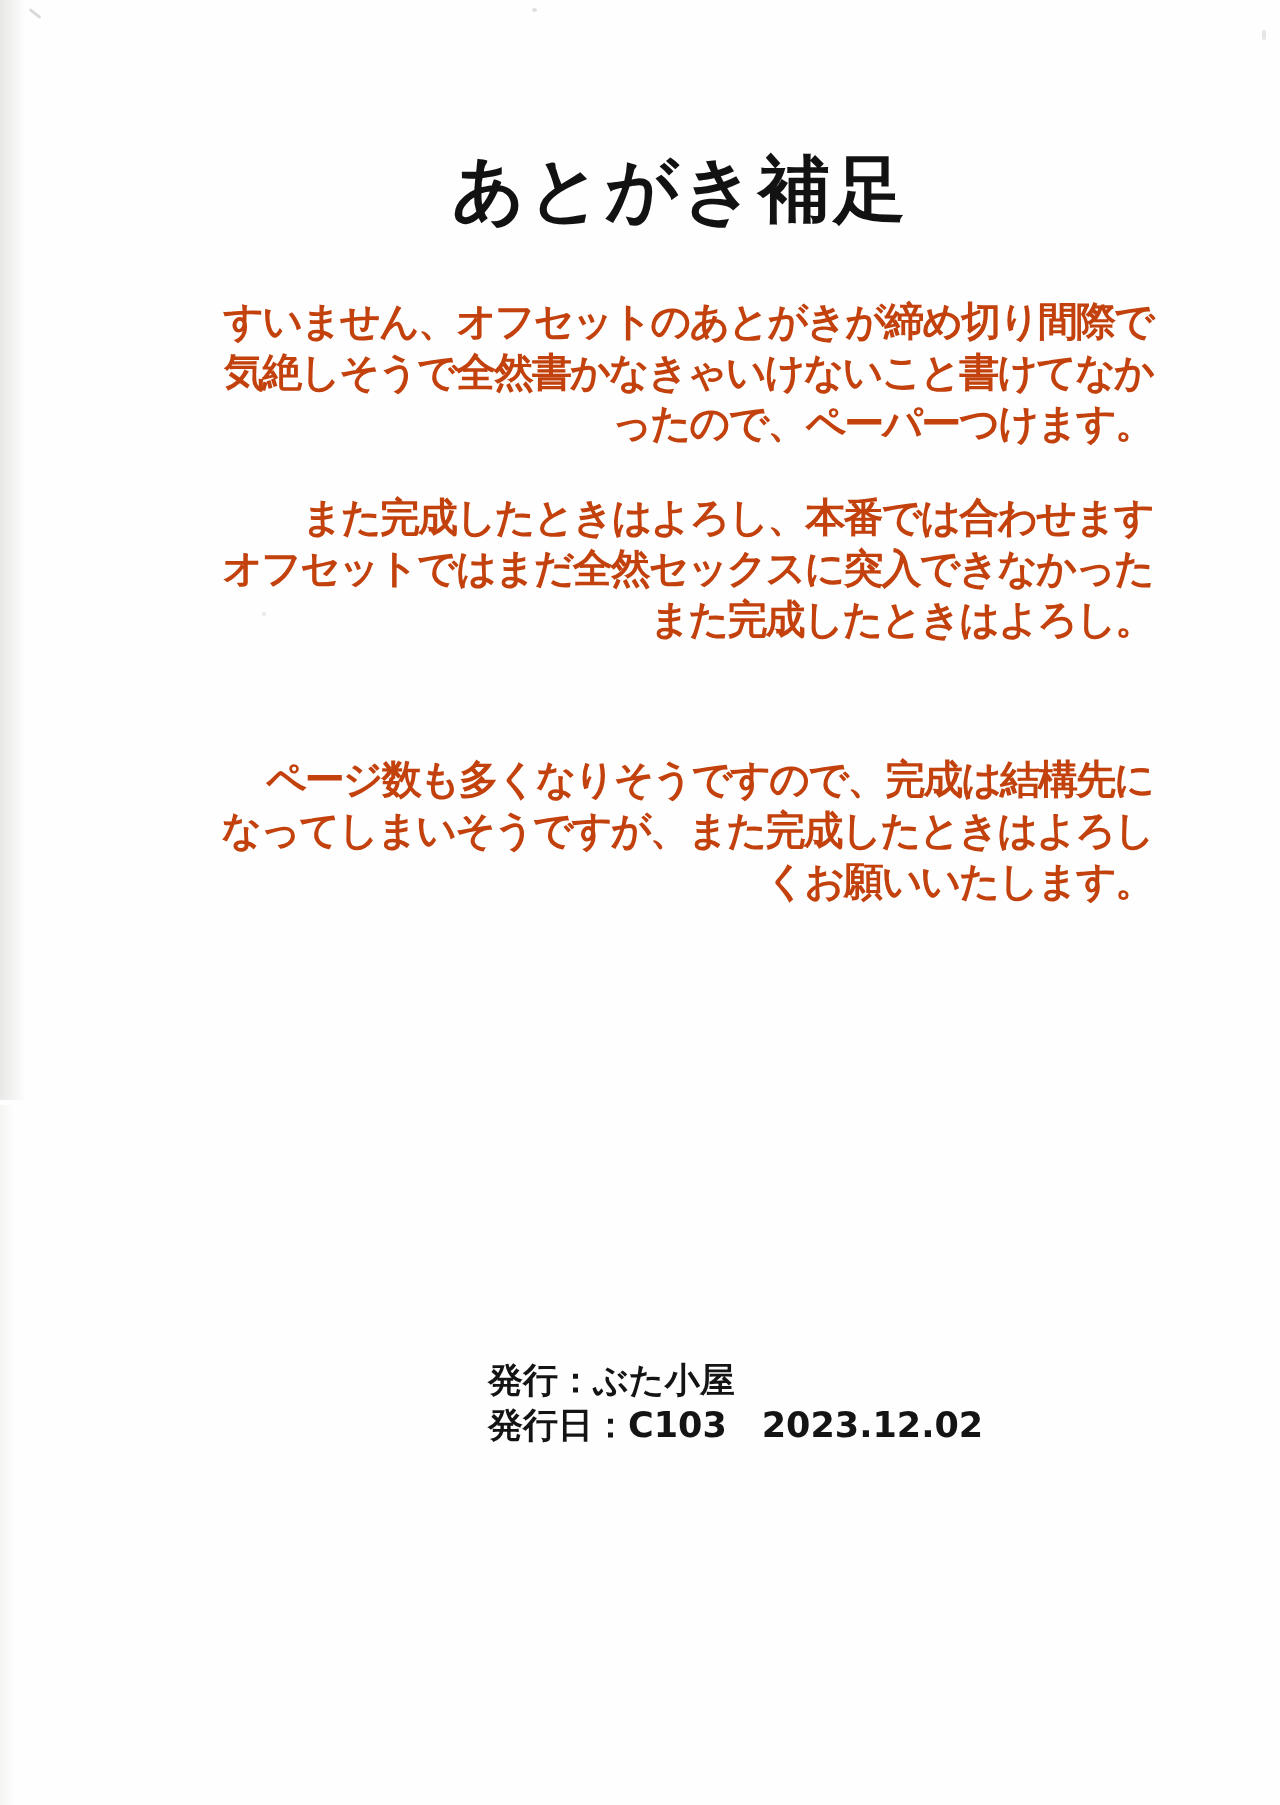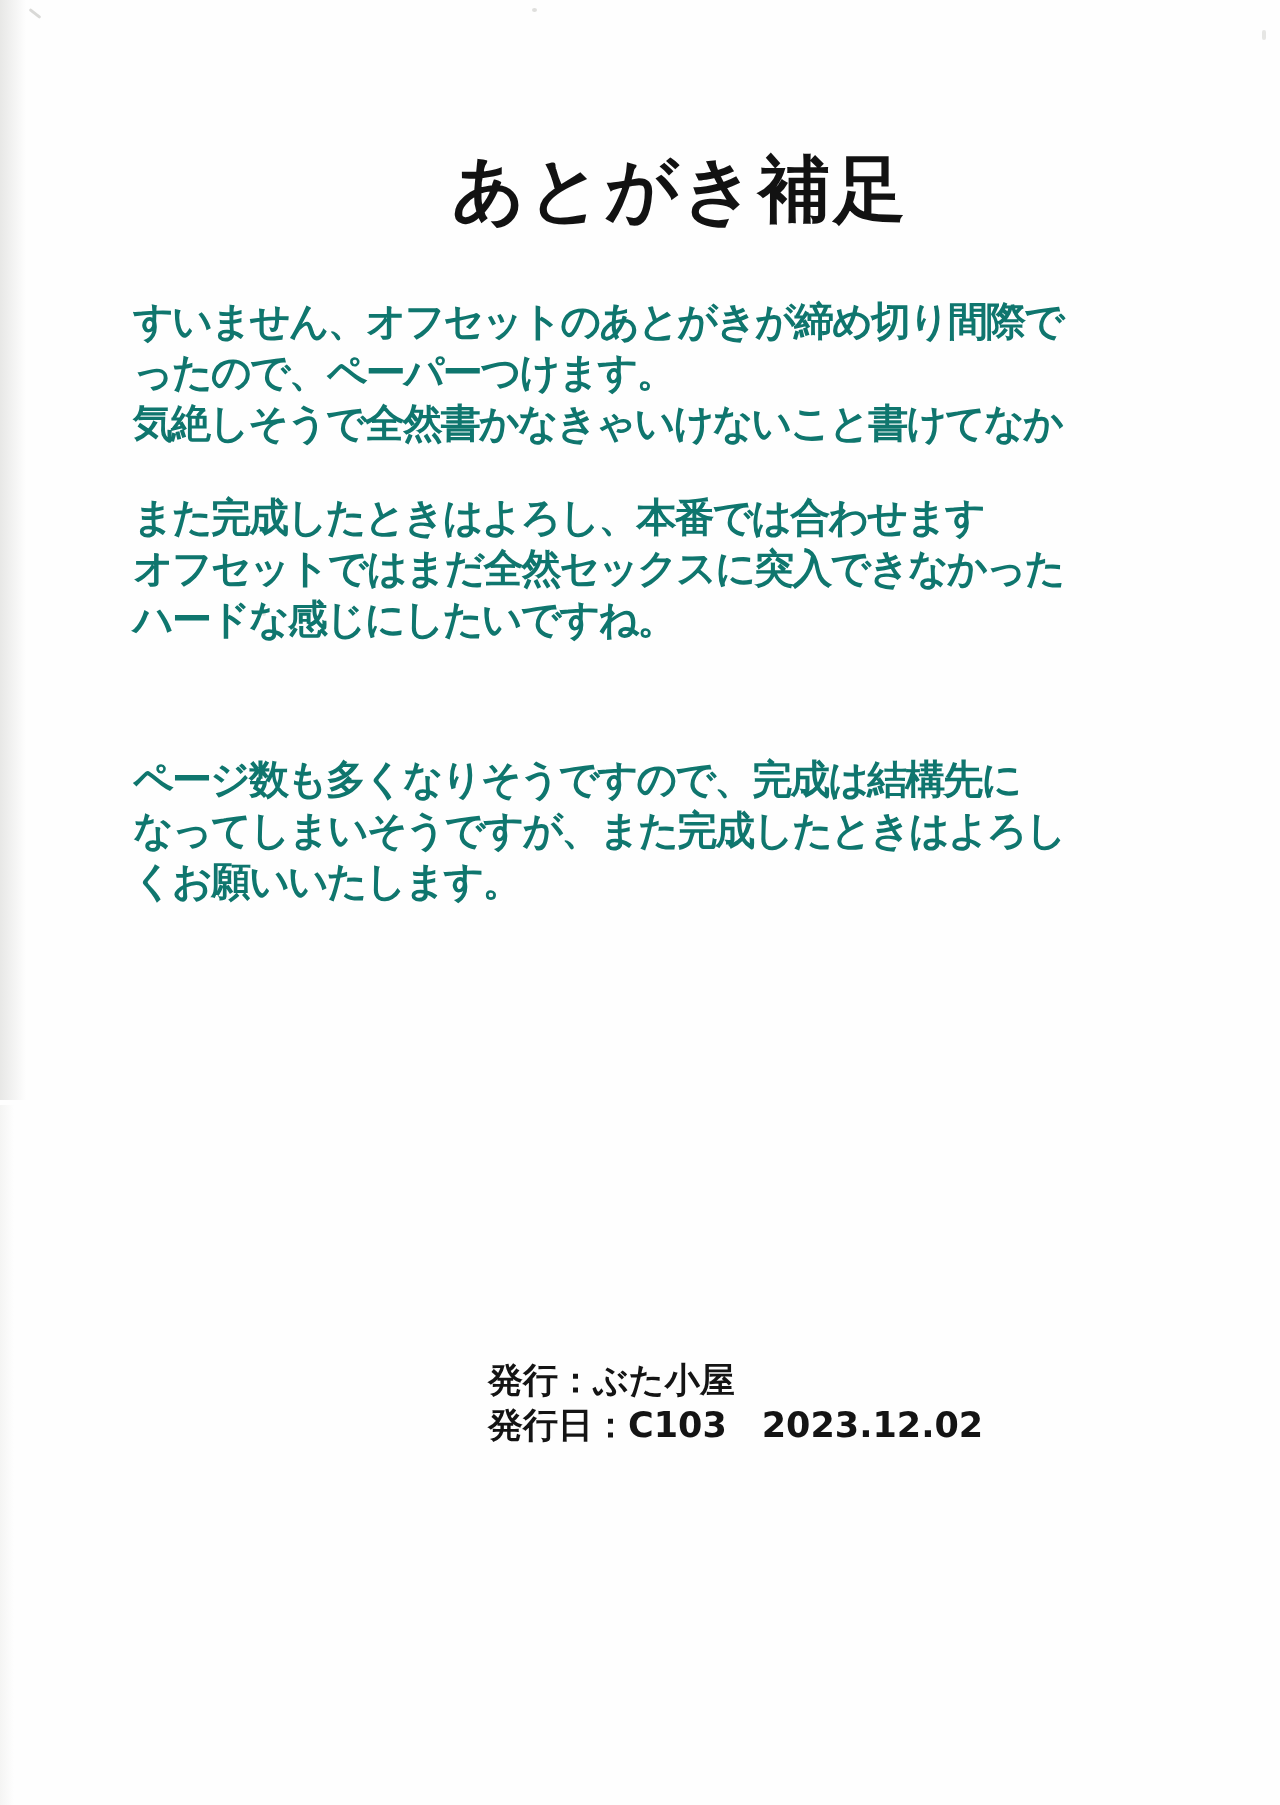--- a/index.html
+++ b/index.html
@@ -56,22 +56,23 @@
     padding-left: 40px;
   }
   .para {
     position: absolute;
     left: 133px;
     width: 1020px;
     font-size: 40px;
     font-weight: 700;
     letter-spacing: -2px;
     line-height: 51px;
-    color: #0f766e;
+    color: #c2410c;
     white-space: nowrap;
+    text-align: right;
   }
   .p1 { top: 296px; }
   .p2 { top: 492px; }
   .p3 { top: 726px; margin-top: 28px; }
 
   .colophon {
     position: absolute;
     left: 488px;
     top: 1358px;
     font-size: 35px;
@@ -90,28 +91,28 @@
   <div class="edge-shade-bottom"></div>
   <div class="artifact a1"></div>
   <div class="artifact a2"></div>
   <div class="artifact a3"></div>
   <div class="artifact a4"></div>
 
   <h1 class="title">あとがき補足</h1>
 
   <div class="para p1">
     <div class="line">すいません、オフセットのあとがきが締め切り間際で</div>
+    <div class="line">気絶しそうで全然書かなきゃいけないこと書けてなか</div>
     <div class="line">ったので、ペーパーつけます。</div>
-    <div class="line">気絶しそうで全然書かなきゃいけないこと書けてなか</div>
   </div>
 
   <div class="para p2">
     <div class="line">また完成したときはよろし、本番では合わせます</div>
     <div class="line">オフセットではまだ全然セックスに突入できなかった</div>
-    <div class="line">ハードな感じにしたいですね。</div>
+    <div class="line">また完成したときはよろし。</div>
   </div>
 
   <div class="para p3">
     <div class="line">ページ数も多くなりそうですので、完成は結構先に</div>
     <div class="line">なってしまいそうですが、また完成したときはよろし</div>
     <div class="line">くお願いいたします。</div>
   </div>
 
   <div class="colophon">
     <div class="line">発行：ぶた小屋</div>

